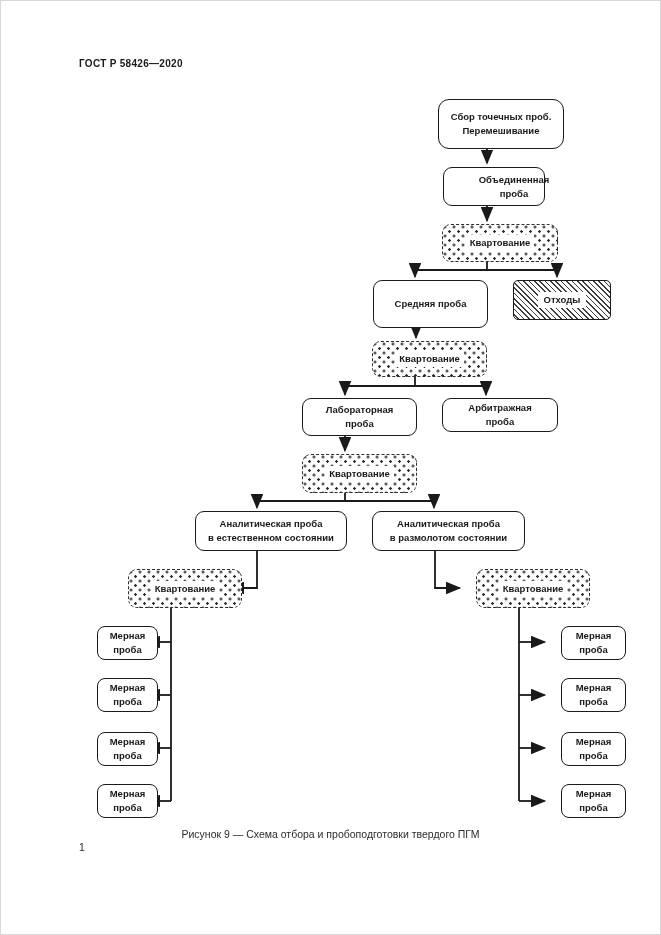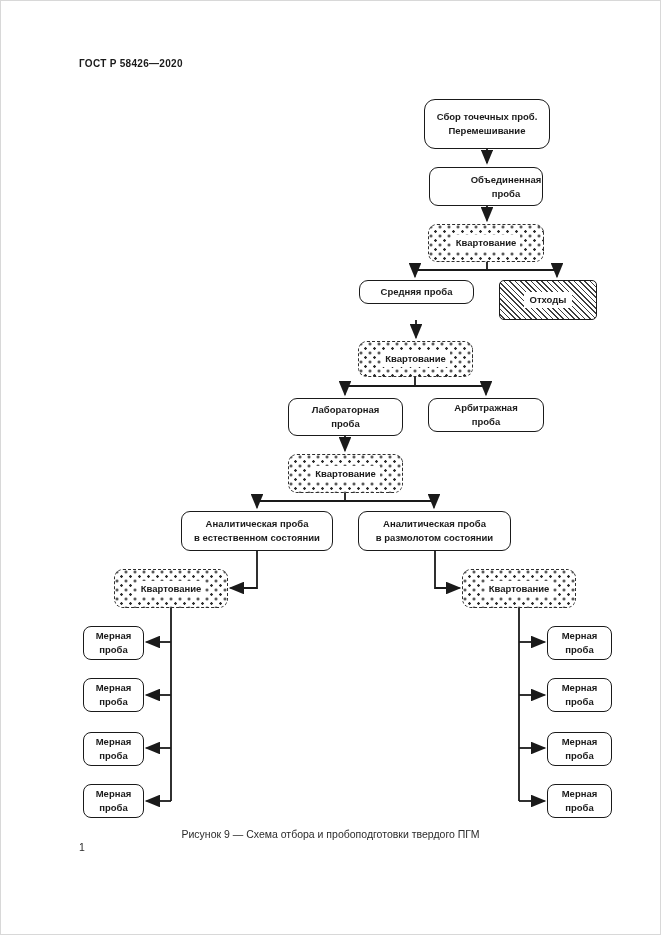--- a/index.html
+++ b/index.html
@@ -17,21 +17,21 @@
     font-size:10.5px; color:#2b2b2b;
   }
   .page-number {
     position:absolute; left:78px; top:840px; font-size:10.5px; color:#2b2b2b;
   }
   svg.connectors { position:absolute; left:0; top:0; }
   .node {
     position:absolute; box-sizing:border-box;
     display:flex; align-items:center; justify-content:center; text-align:center;
     border:1.4px solid #1a1a1a; border-radius:9px; background:#ffffff;
-    font-size:9.5px; font-weight:bold; line-height:1.45;
+    font-size:9.5px; font-weight:bold; line-height:1.45;margin-left:14px;
   }
   .node-label { white-space:pre-line; }
   .node--dotted {
     border:1.1px dashed #2e2e2e; border-radius:9px;
     background-color:#ffffff;
     background-image:
       radial-gradient(circle, #2e2e2e 1.05px, rgba(0,0,0,0) 1.5px),
       radial-gradient(circle, #2e2e2e 1.05px, rgba(0,0,0,0) 1.5px);
     background-size:9px 9px;
     background-position:2px 2px, 6.5px 6.5px;
@@ -94,30 +94,30 @@
       <path d="M518,747 H543.5" marker-end="url(#ah)"></path>
       <path d="M518,800 H543.5" marker-end="url(#ah)"></path>
     </g>
   </svg>
 
   <div class="node" style="left:423px; top:98px; width:126px; height:50px; border-radius:11px;">
     <span class="node-label">Сбор точечных проб.
 Перемешивание</span>
   </div>
 
-  <div class="node" style="left:428px; top:166px; width:114px; height:39px;padding-left:40px;">
+  <div class="node" style="left:428px; top:166px; width:102px; height:39px;padding-left:40px;">
     <span class="node-label">Объединенная
 проба</span>
   </div>
 
   <div class="node node--dotted" style="left:427px; top:223px; width:116px; height:38px;">
     <span class="node-label">Квартование</span>
   </div>
 
-  <div class="node" style="left:358px; top:279px; width:115px; height:24px;text-align:center;">
+  <div class="node" style="left:358px; top:279px; width:115px; height:48px;text-align:center;">
     <span class="node-label">Средняя проба</span>
   </div>
 
   <div class="node node--hatched" style="left:498px; top:279px; width:98px; height:40px;">
     <span class="node-label">Отходы</span>
   </div>
 
   <div class="node node--dotted" style="left:357px; top:340px; width:115px; height:36px;">
     <span class="node-label">Квартование</span>
   </div>

